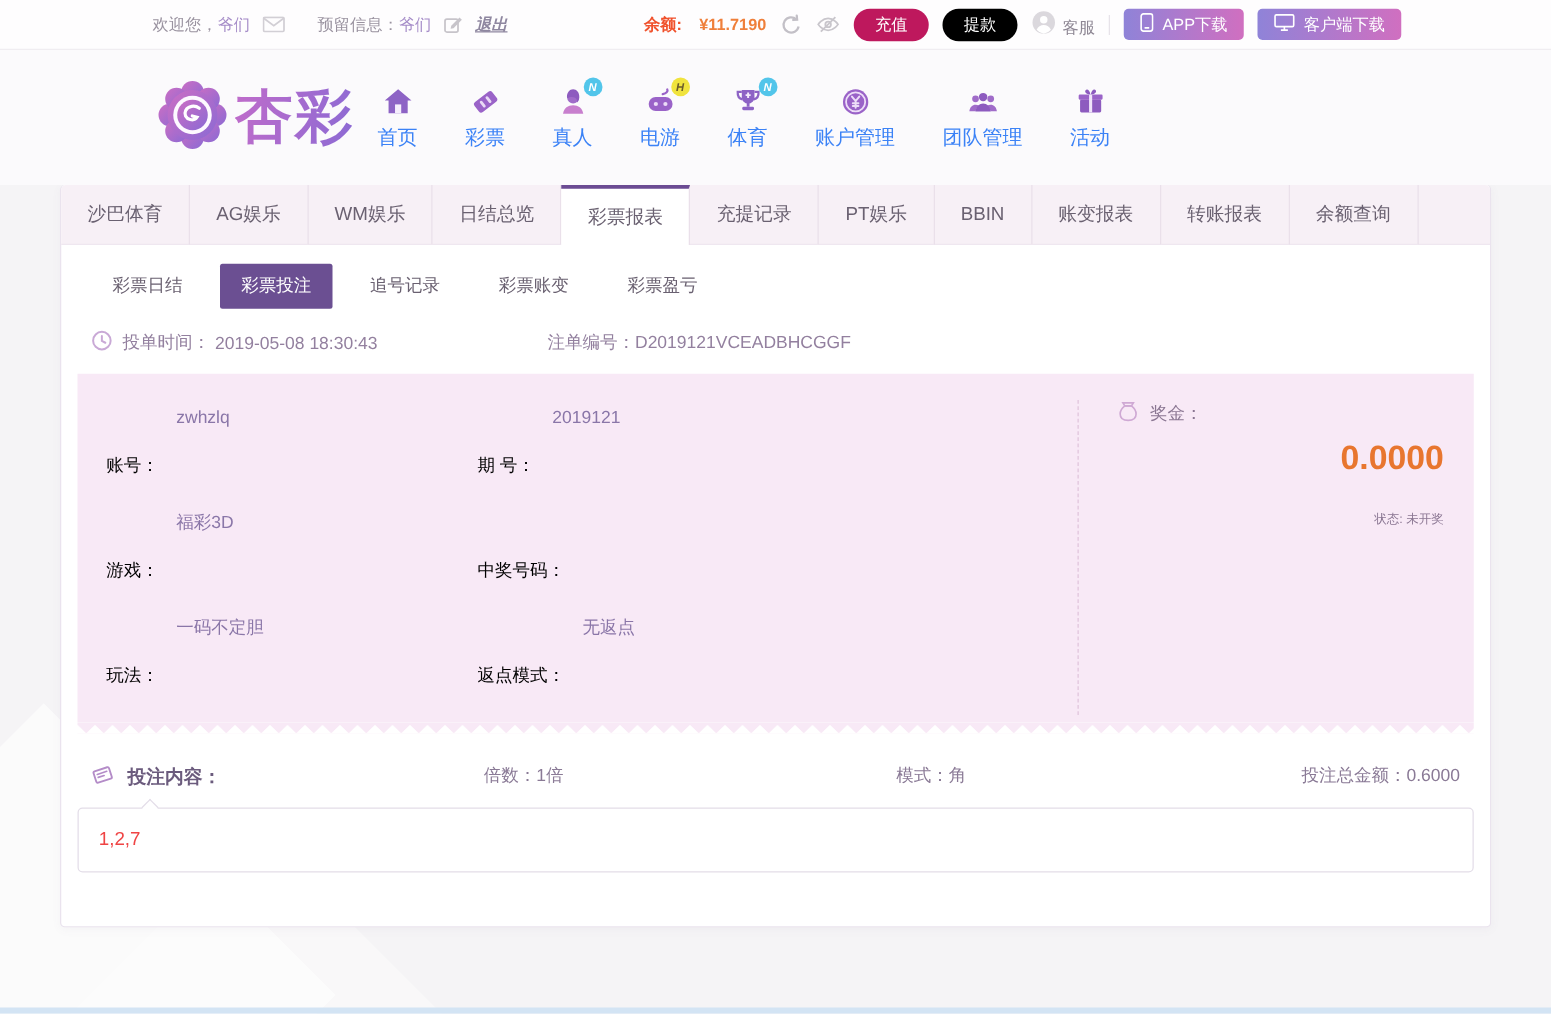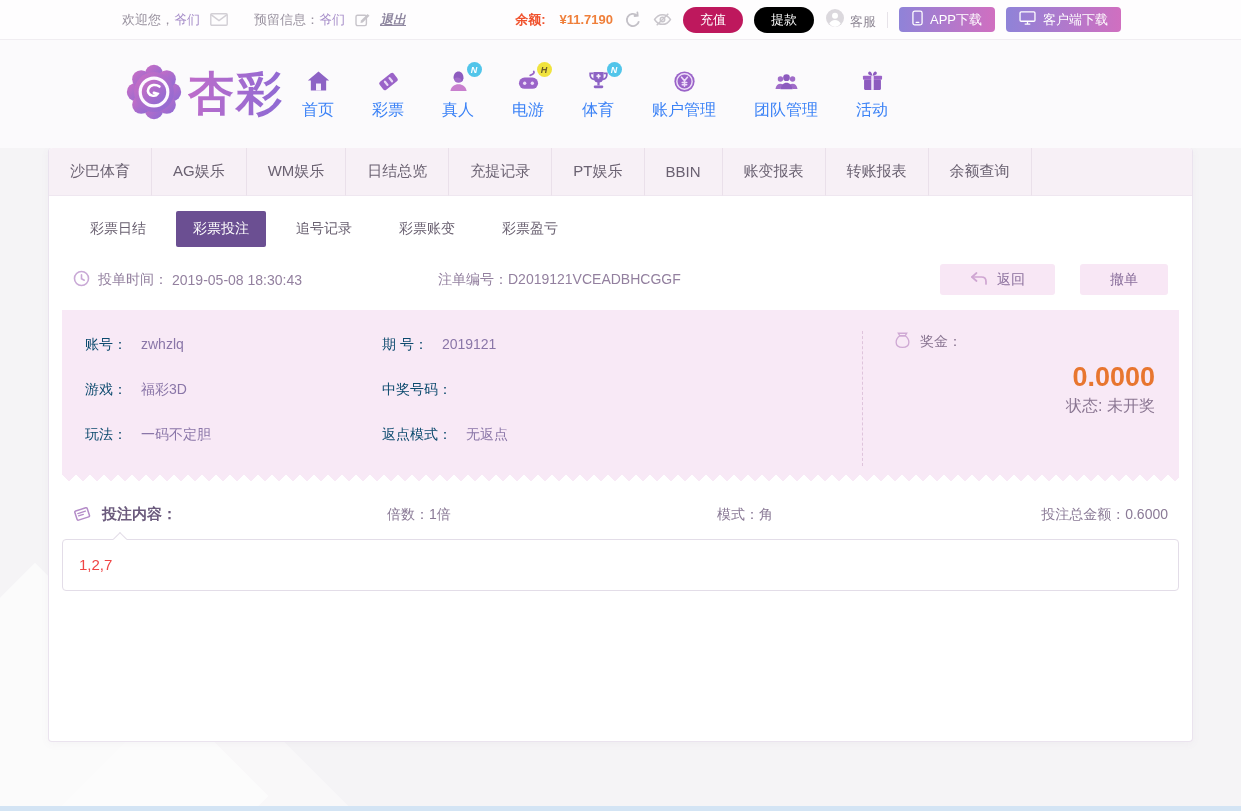--- a/index.html
+++ b/index.html
@@ -91,25 +91,25 @@
     color:#8a6f9c; font-size:14px; display:inline-flex; align-items:center; gap:9px;
     cursor:pointer; font-family:inherit;
   }
 
   
   .ticket { background:#f8e9f6; display:flex; padding:21px 0 6px; }
   .t-col1 { width:320px; padding-left:23px; }
   .t-col2 { width:480px; }
   .t-col3 { flex:1; border-left:1px dashed #dfc4dc; padding:0 24px 0 30px; }
   .t-row { margin-bottom:19px; font-size:14px; line-height:26px; display:flex; }
-  .t-label { color:#0c4a6e; margin-right:14px; white-space:pre; }
+  .t-label { color:#000000; margin-right:14px; white-space:pre;margin-top:39px; }
   .t-value { color:#8a76a8; }
   .prize-head { display:flex; align-items:center; gap:8px; font-size:14px; color:#8a7692; }
   .prize-value { text-align:right; font-size:27px; font-weight:bold; color:#e8762f; margin-top:9px; }
-  .prize-status { text-align:right; font-size:16px; color:#8a7692; margin-top:3px; }
+  .prize-status { text-align:right; font-size:10px; color:#8a7692; margin-top:26px; }
   .teeth {
     height:9px; margin:0;
     background-image:conic-gradient(from -45deg at 50% 100%, #f8e9f6 90deg, rgba(0,0,0,0) 90deg);
     background-size:14px 9px; background-repeat:repeat-x;
   }
 
   
   .bet-head { display:flex; align-items:center; margin:22px 11px 0; font-size:14px; color:#8a7a96; }
   .bh-label { display:flex; align-items:center; gap:9px; width:314px; font-size:15px; font-weight:bold; color:#6b5b7d; }
   .bh-mult { width:330px; }
@@ -317,20 +317,21 @@
     </a>
   </nav>
 </div>
 
 <div class="card">
   <div class="tabbar">
     <div class="tab">沙巴体育</div>
     <div class="tab">AG娱乐</div>
     <div class="tab">WM娱乐</div>
     <div class="tab">日结总览</div>
+    <div class="tab active">彩票报表</div>
     <div class="tab">充提记录</div>
     <div class="tab">PT娱乐</div>
     <div class="tab">BBIN</div>
     <div class="tab">账变报表</div>
     <div class="tab">转账报表</div>
     <div class="tab">余额查询</div>
     <div class="tab-fill"></div>
   </div>
 
   <div class="card-body">
@@ -348,34 +349,20 @@
           <svg viewBox="0 0 16 16" width="17" height="17">
               <circle cx="8" cy="8" r="6.6" fill="none" stroke="#c9a9d6" stroke-width="1.5"></circle>
               <path d="M8 4.6V8.2l2.6 1.4" fill="none" stroke="#c9a9d6" stroke-width="1.5" stroke-linecap="round"></path>
             </svg>
         </span>
         <span>投单时间：</span>
         <span style="margin-left:-4px;">2019-05-08 18:30:43</span>
       </div>
       <div class="dh-order">
         <span>注单编号：</span><span>D2019121VCEADBHCGGF</span>
-      </div>
-      <div class="head-btns">
-        <button class="btn-soft">
-          <span>
-            <svg viewBox="0 0 18 13" width="18" height="13" fill="none" stroke="#cfa6d2" stroke-width="1.7" stroke-linecap="round" stroke-linejoin="round">
-                <path d="M6.5 1 2 5l4.5 4"></path>
-                <path d="M2 5h9.5c2.8 0 4.5 1.8 4.5 4.5V12"></path>
-              </svg>
-          </span>
-          <span>返回</span>
-        </button>
-        <button class="btn-soft">
-          <span>撤单</span>
-        </button>
       </div>
     </div>
 
     <div class="ticket">
       <div class="t-col1">
         <div class="t-row">
           <span class="t-label">账号：</span>
           <span class="t-value">zwhzlq</span>
         </div>
         <div class="t-row">

